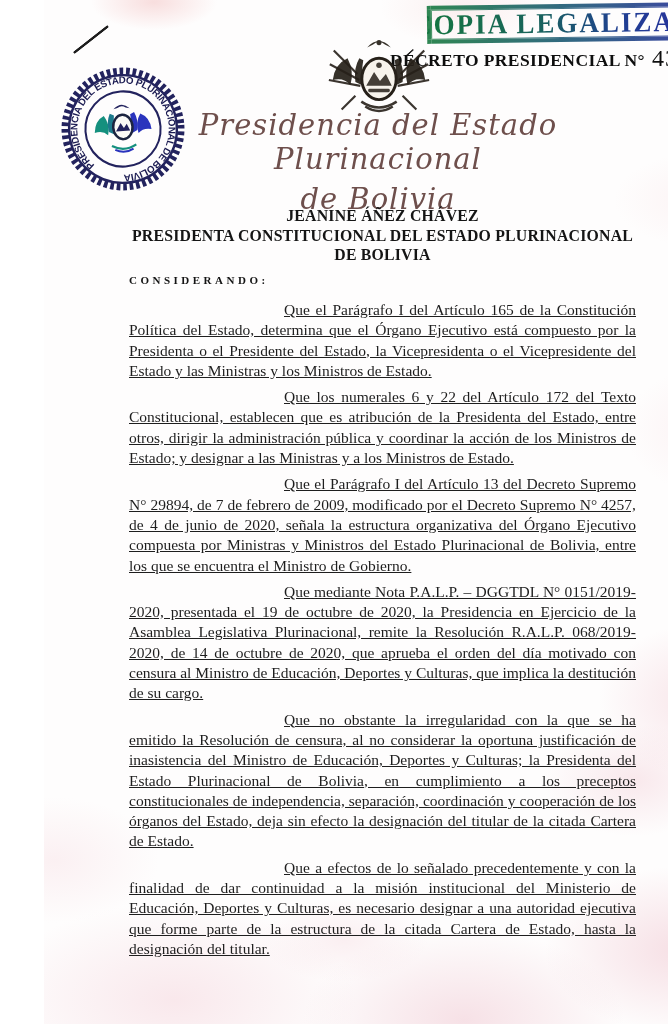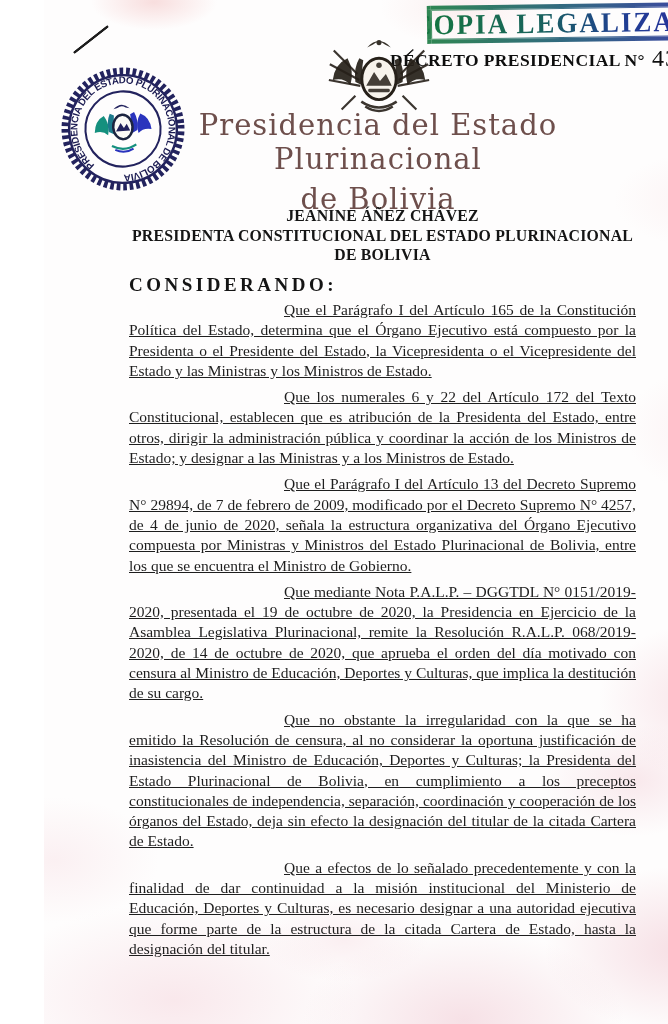--- a/index.html
+++ b/index.html
@@ -66,34 +66,34 @@
   }
   .decree-label{font-weight:bold;font-size:17.5px;letter-spacing:.4px;}
   .decree-number{font-weight:normal;font-size:24px;letter-spacing:1px;}
   
   .coat{position:absolute;left:276px;top:34px;width:118px;height:86px;}
   
   .seal{position:absolute;left:16px;top:66px;width:126px;height:126px;transform:rotate(-4deg);}
   
   .letterhead{
     position:absolute;left:60px;right:60px;top:108px;text-align:center;
-    font-family:"DejaVu Serif",serif;color:#6e4f4c;
+    font-family:"DejaVu Serif",serif;font-style:italic;color:#6e4f4c;
   }
   .letterhead .lh1{font-size:29px;letter-spacing:1px;}
   .letterhead .lh2{font-size:29px;letter-spacing:1px;margin-top:6px;}
   
   .signatory{
     position:absolute;left:85px;top:206px;width:507px;text-align:center;
     font-weight:bold;font-size:15.8px;line-height:19.5px;color:#151515;
     letter-spacing:.2px;
   }
   
   .heading{
     position:absolute;left:85px;top:274px;
-    font-weight:bold;font-size:19px;letter-spacing:3.5px;color:#141414;
+    font-weight:bold;font-size:11px;letter-spacing:3.5px;color:#141414;
   }
   
   .body-text{
     position:absolute;left:85px;top:300px;width:507px;color:#1e1e1e;
   }
   .doc-par{
     margin:0 0 6px 0;font-size:15.5px;line-height:20.3px;
     text-align:justify;text-indent:155px;text-decoration:underline;
   }
 </style>

